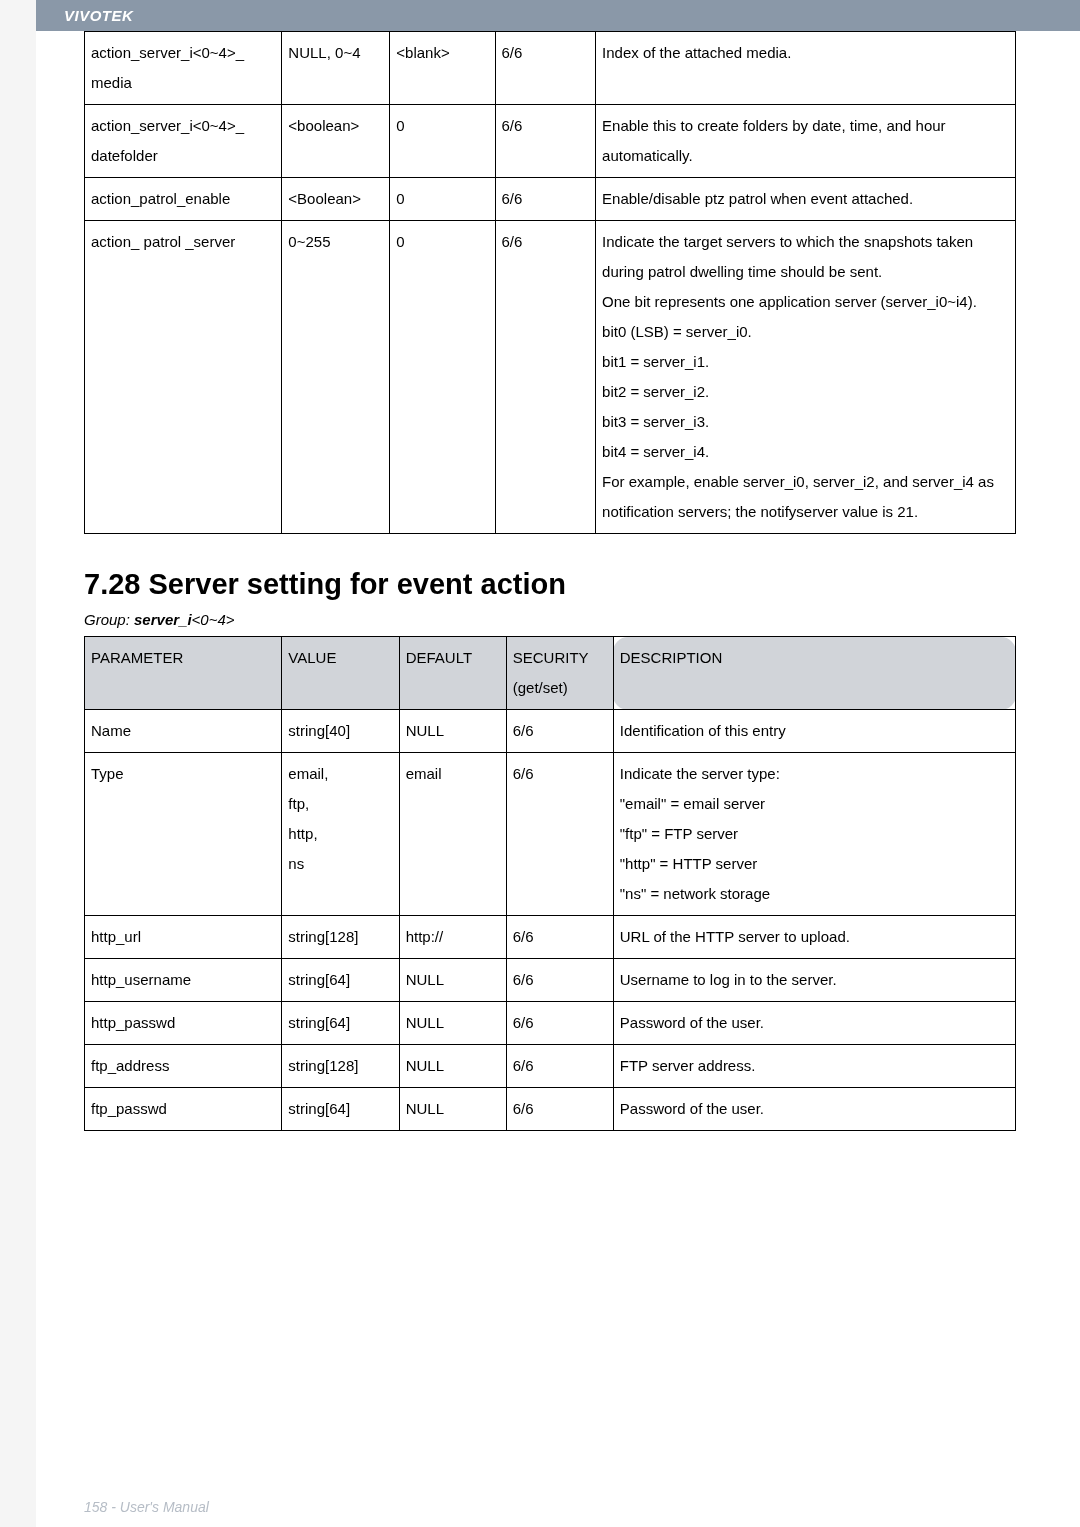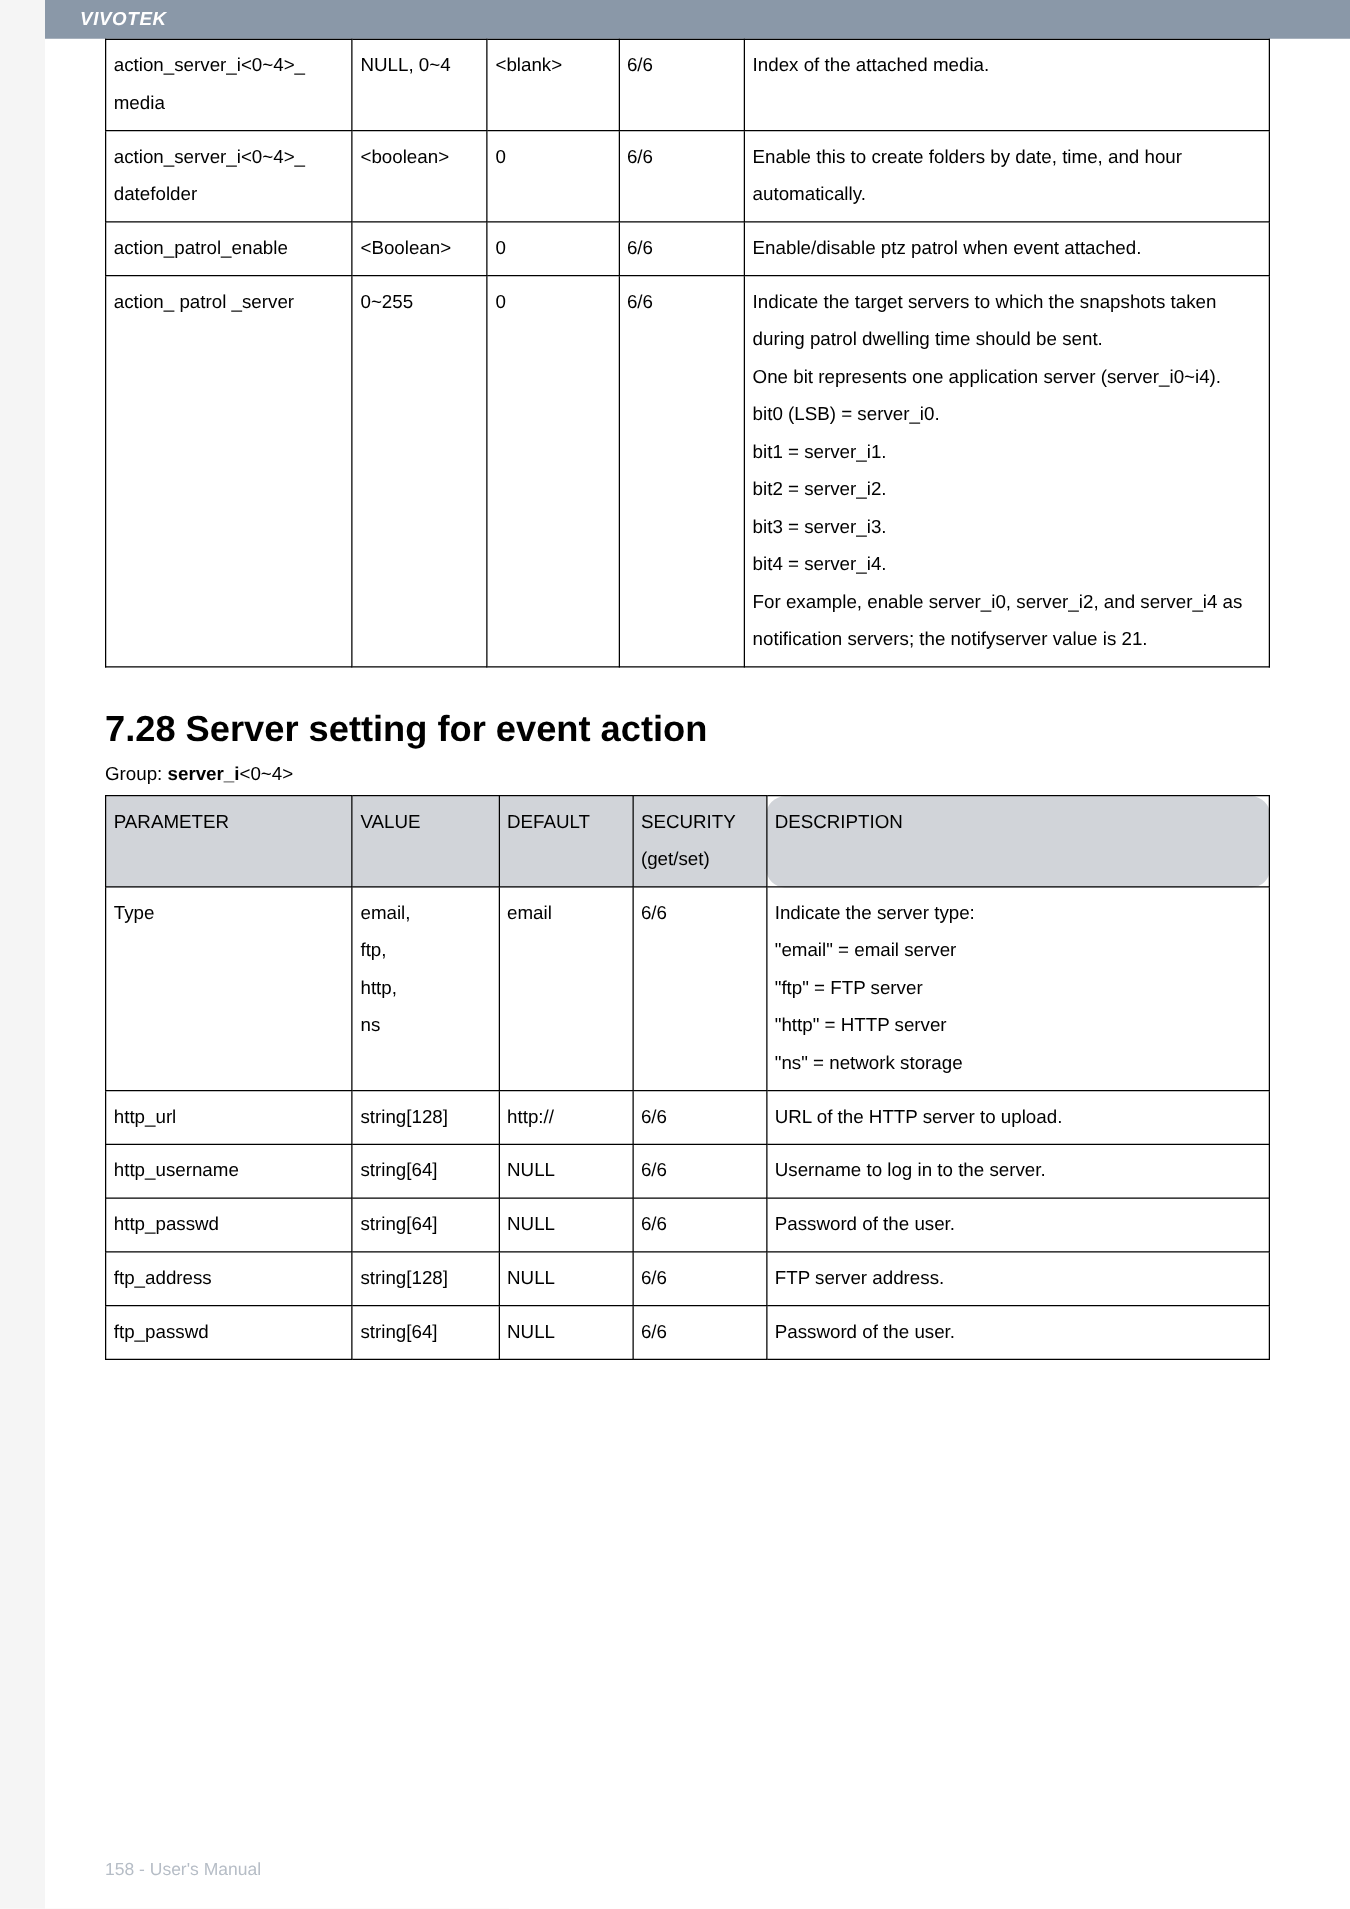--- a/index.html
+++ b/index.html
@@ -50,38 +50,40 @@
   .section-heading {
     font-family: Liberation Sans, sans-serif;
     font-weight: bold;
     font-size: 29px;
     margin-top: 34px;
     margin-bottom: 10px;
   }
   .group-line {
     font-size: 15px;
     margin-bottom: 8px;
+    font-style: italic;
   }
   .group-line .bold { font-weight: bold; }
 
   .table2 th {
     background: #d1d4d9;
     font-weight: normal;
   }
   .table2 .c0 { width: 21.2%; }
   .table2 .c1 { width: 12.6%; }
   .table2 .c2 { width: 11.5%; }
   .table2 .c3 { width: 11.5%; }
   .table2 .c4 { width: 43.2%; border-radius: 15px; }
 
   .footer {
     position: absolute;
-    bottom: 24px;
+    bottom: 12px;
     left: 48px;
     color: #b6bdc6;
+    font-style: italic;
     font-size: 14px;
   }
 </style>
 </head>
 <body>
 
 <div class="page">
 
   <div class="header-bar">VIVOTEK</div>
 
@@ -131,20 +133,27 @@
         <tr>
           <th class="c0">PARAMETER</th>
           <th class="c1">VALUE</th>
           <th class="c2">DEFAULT</th>
           <th class="c3">SECURITY (get/set)</th>
           <th class="c4">DESCRIPTION</th>
         </tr>
       </thead>
       <tbody>
         <tr>
+          <td class="c0">Name</td>
+          <td class="c1">string[40]</td>
+          <td class="c2">NULL</td>
+          <td class="c3">6/6</td>
+          <td class="c4">Identification of this entry</td>
+        </tr>
+        <tr>
           <td class="c0">Type</td>
           <td class="c1">email,<br>ftp,<br>http,<br>ns</td>
           <td class="c2">email</td>
           <td class="c3">6/6</td>
           <td class="c4">Indicate the server type:<br>"email" = email server<br>"ftp" = FTP server<br>"http" = HTTP server<br>"ns" = network storage</td>
         </tr>
         <tr>
           <td class="c0">http_url</td>
           <td class="c1">string[128]</td>
           <td class="c2">http://</td>

